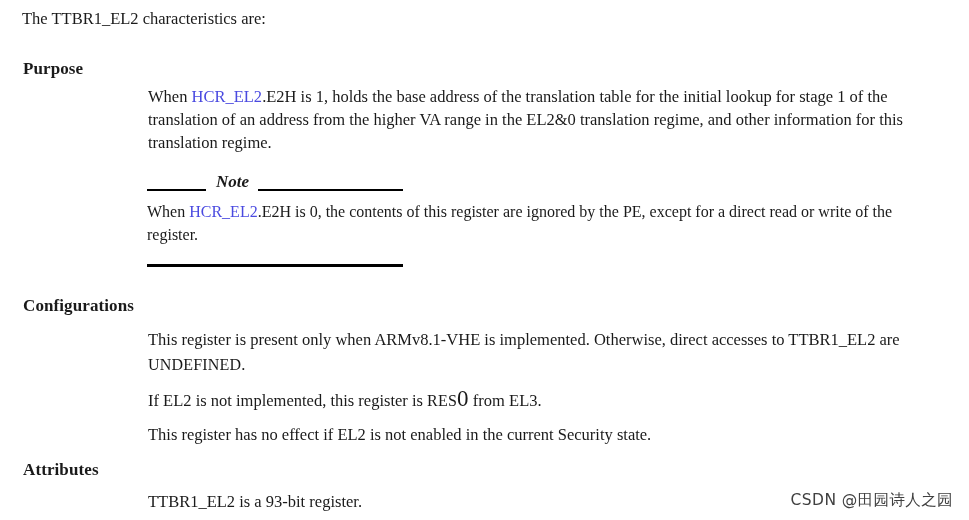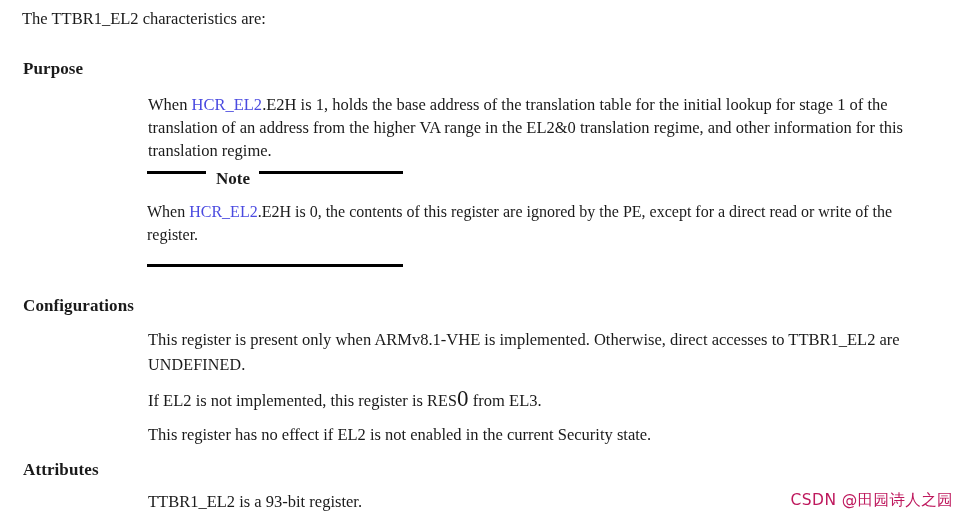--- a/index.html
+++ b/index.html
@@ -54,21 +54,21 @@
   .body-block {
     position: absolute;
     left: 148px;
     width: 800px;
     font-size: 16.5px;
     line-height: 23px;
   }
   .body-block p {
     margin: 0;
   }
-  .block-purpose      { top: 85px; width: 790px; margin-top: 8px; }
+  .block-purpose      { top: 85px; width: 790px; }
   .block-config       { top: 328px; width: 790px; }
   .block-config p + p { margin-top: 11px; }
   .block-attributes   { top: 490px; }
 
   
   .xref {
     color: #4a4ae0;
     text-decoration: none;
   }
 
@@ -82,22 +82,23 @@
 
   
   .note {
     position: absolute;
     left: 147px;
     top: 171px;
     width: 256px;
   }
   .note-rule-top {
     display: flex;
-    align-items: flex-start;
+    align-items: flex-end;
     height: 20px;
+    font-style: italic;
   }
   .note-rule-top .rule-seg {
     height: 2.5px;
     background: #000000;
   }
   .note-rule-top .rule-left  { width: 59px; }
   .note-rule-top .rule-right { flex: 1 1 auto; }
   .note-label {
     font-weight: bold;
     font-size: 17px;
@@ -125,21 +126,21 @@
     background: #000000;
   }
 
   
   .watermark {
     position: absolute;
     right: 16px;
     bottom: 9px;
     font-family: "DejaVu Sans", "Liberation Sans", sans-serif;
     font-size: 15.5px;
-    color: #be185d;
+    color: #404040;
     letter-spacing: 0.4px;
     white-space: nowrap;
     user-select: none;
   }
 </style>
 </head>
 <body>
 
 <div class="page">
 

